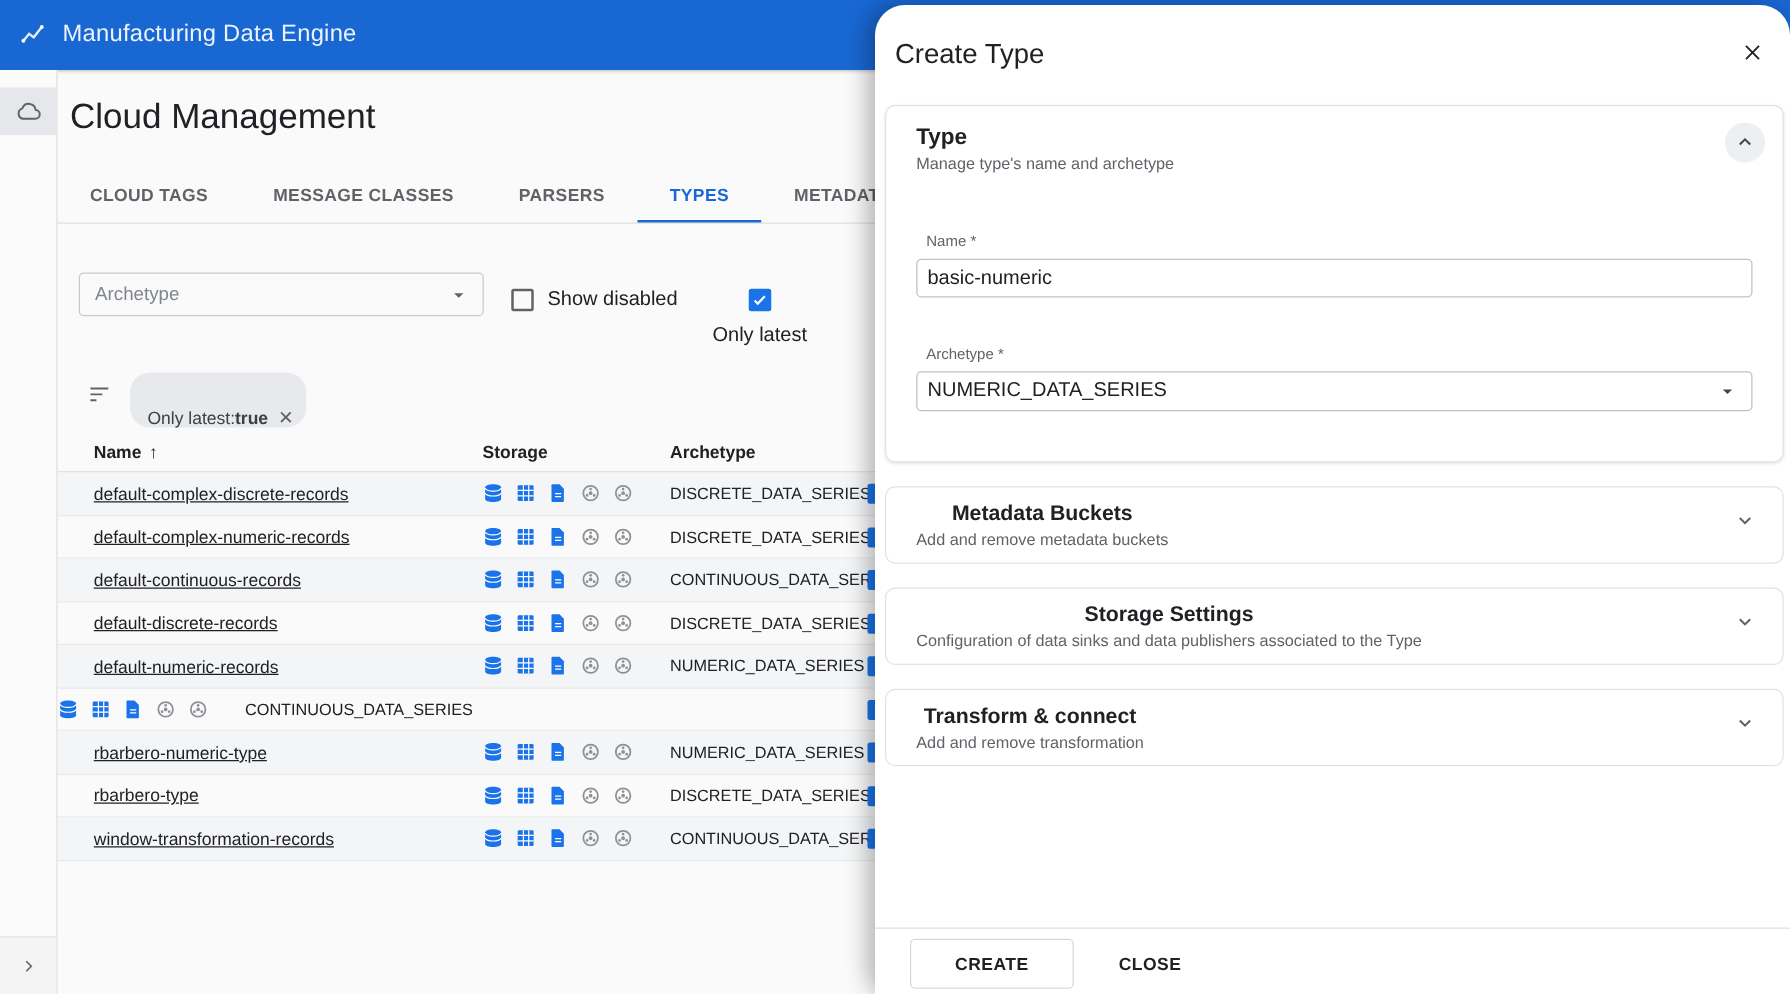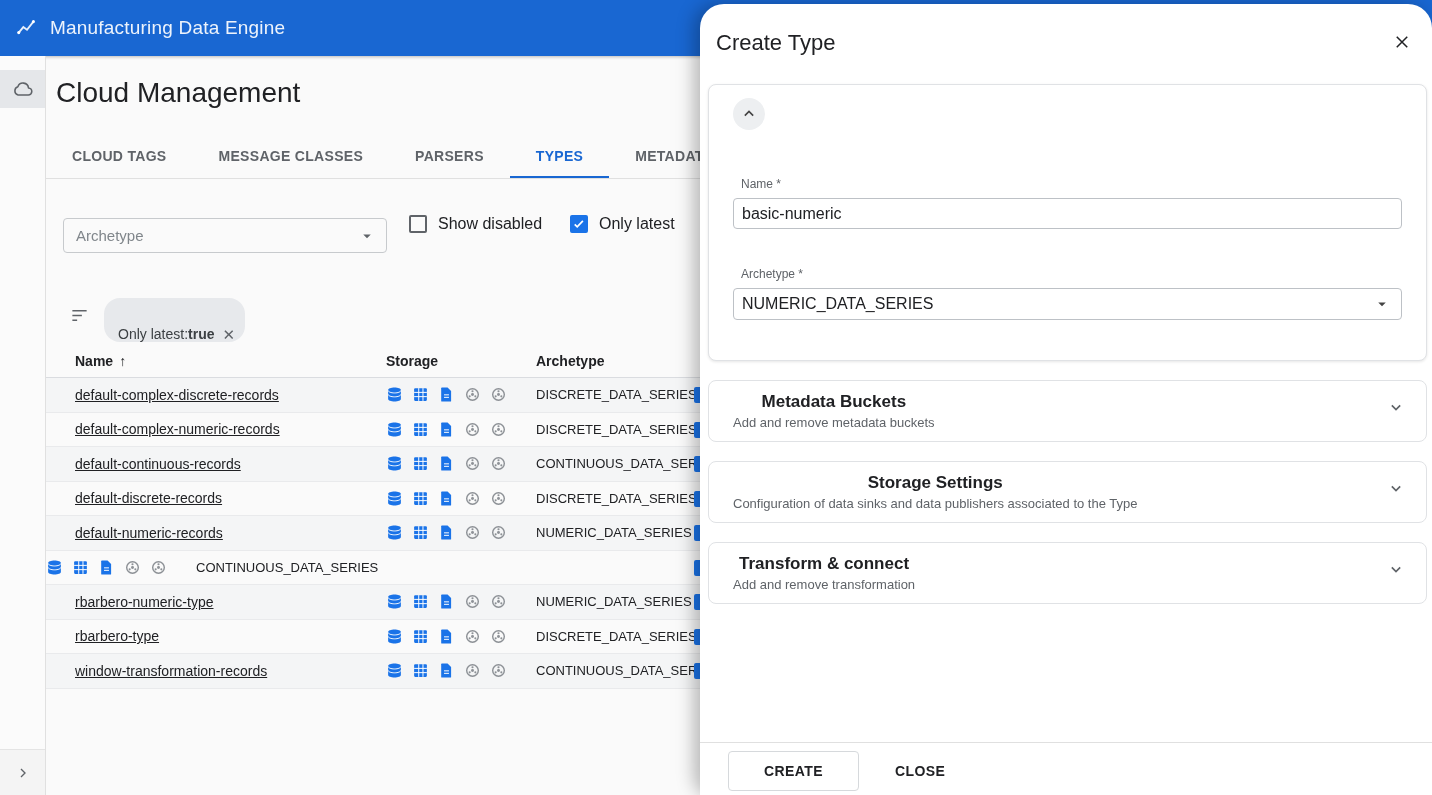--- a/index.html
+++ b/index.html
@@ -26,22 +26,22 @@
   .tabs { display:flex; margin-top:25px; border-bottom:1px solid #e0e0e0; }
   .tab { padding:0 26px; height:43px; line-height:43px; font-size:14px; font-weight:700;
          letter-spacing:.3px; color:#5f6368; cursor:pointer; position:relative; white-space:nowrap; }
   .tab.active { color:#1967d2; }
   .tab.active::after { content:""; position:absolute; left:0; right:0; bottom:0; height:2px; background:#1967d2; }
 
   .select-box { position:absolute; left:17px; top:162px; width:324px; height:35px;
                 border:1px solid #c7cacd; border-radius:4px; display:flex; align-items:center;
                 justify-content:space-between; padding:0 10px 0 12px; color:#80868b; font-size:15px;
                 cursor:pointer; background:#fafafa; }
-  .cb-group { position:absolute; top:159px; display:flex; align-items:center; gap:11px; cursor:pointer; }
-  .cb-group.g1 { left:363px; } .cb-group.g2 { left:524px; }
+  .cb-group { position:absolute; top:175px; display:flex; align-items:center; gap:11px; cursor:pointer; }
+  .cb-group.g1 { left:363px; } .cb-group.g2 { left:524px;flex-direction:column; }
   .cb { width:18px; height:18px; border:2px solid #5f6368; border-radius:2px; flex:0 0 auto; }
   .cb.checked { background:#1a73e8; border-color:#1a73e8; display:flex; align-items:center; justify-content:center; }
   .cb-label { font-size:16px; color:#202124; }
 
   .filter-icon { position:absolute; left:24px; top:250px; cursor:pointer; }
   .chip { position:absolute; left:58px; top:242px; height:44px; background:#e7e9ec; border-radius:16px;
           display:flex; align-items:flex-end; padding:0 10px 0 14px; font-size:14px; color:#3c4043; cursor:pointer; }
   .chip b { font-weight:700; }
   .chip .x { margin-left:8px; color:#5f6368; font-size:15px; line-height:1; cursor:pointer; }
 
@@ -486,20 +486,24 @@
     <div class="drawer-title">Create Type</div>
     <div class="close-btn">
       <svg width="18" height="18" viewBox="0 0 24 24">
         <path d="M5 5l14 14M19 5L5 19" stroke="#202124" stroke-width="2"></path>
       </svg>
     </div>
   </div>
 
   <div class="card expanded">
     <div class="card-head">
+      <div>
+        <div class="ct">Type</div>
+        <div class="cs">Manage type's name and archetype</div>
+      </div>
       <div class="toggle bg">
         <svg width="20" height="20" viewBox="0 0 24 24">
           <path d="M7 14l5-5 5 5" fill="none" stroke="#444" stroke-width="2"></path>
         </svg>
       </div>
     </div>
     <div class="card-body">
       <div class="field-label">Name *</div>
       <input class="text-input" type="text" value="basic-numeric" style="">
       <div class="field-label second">Archetype *</div>

